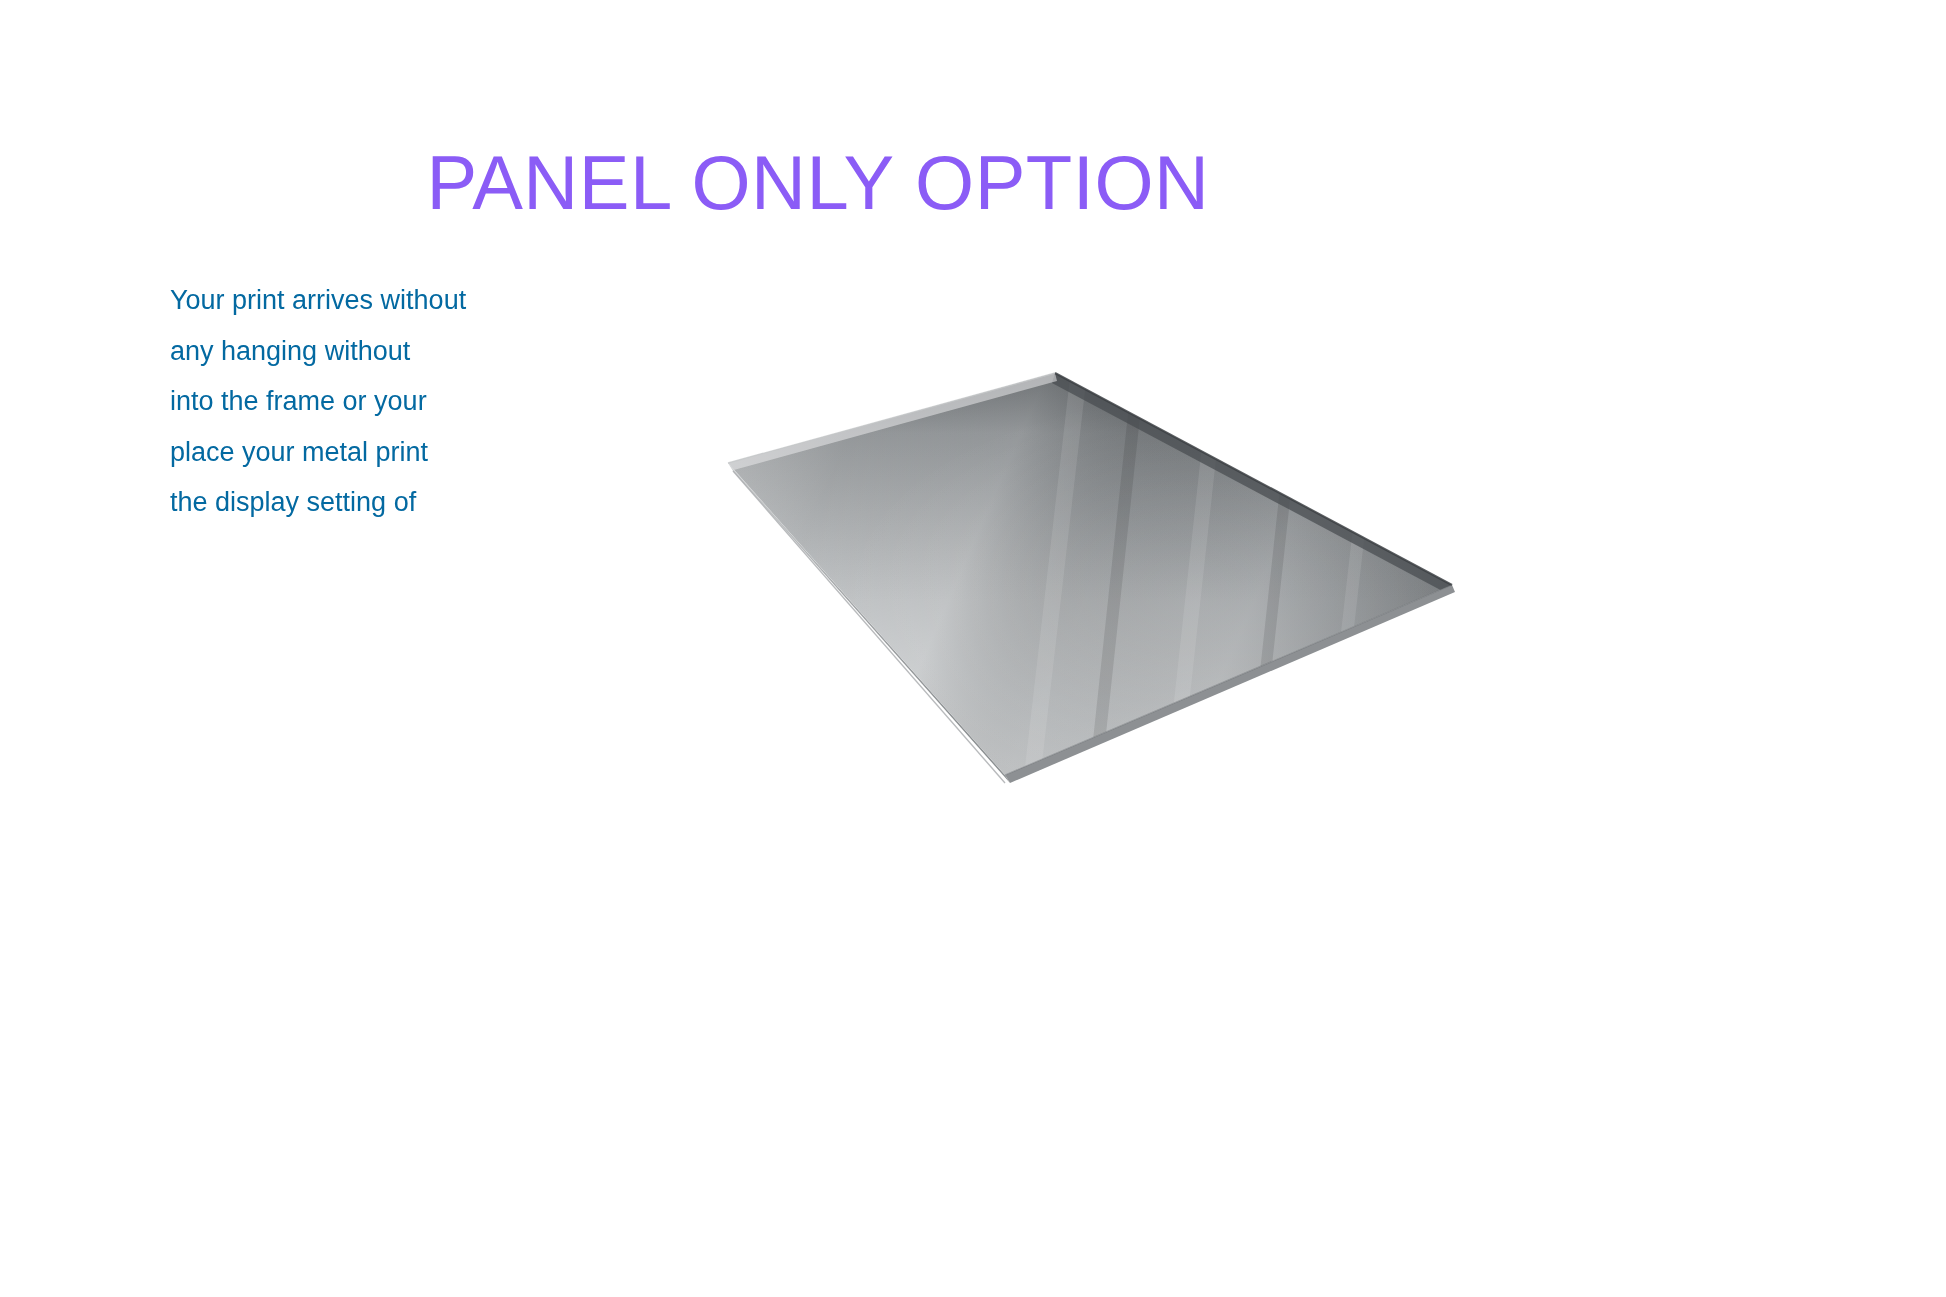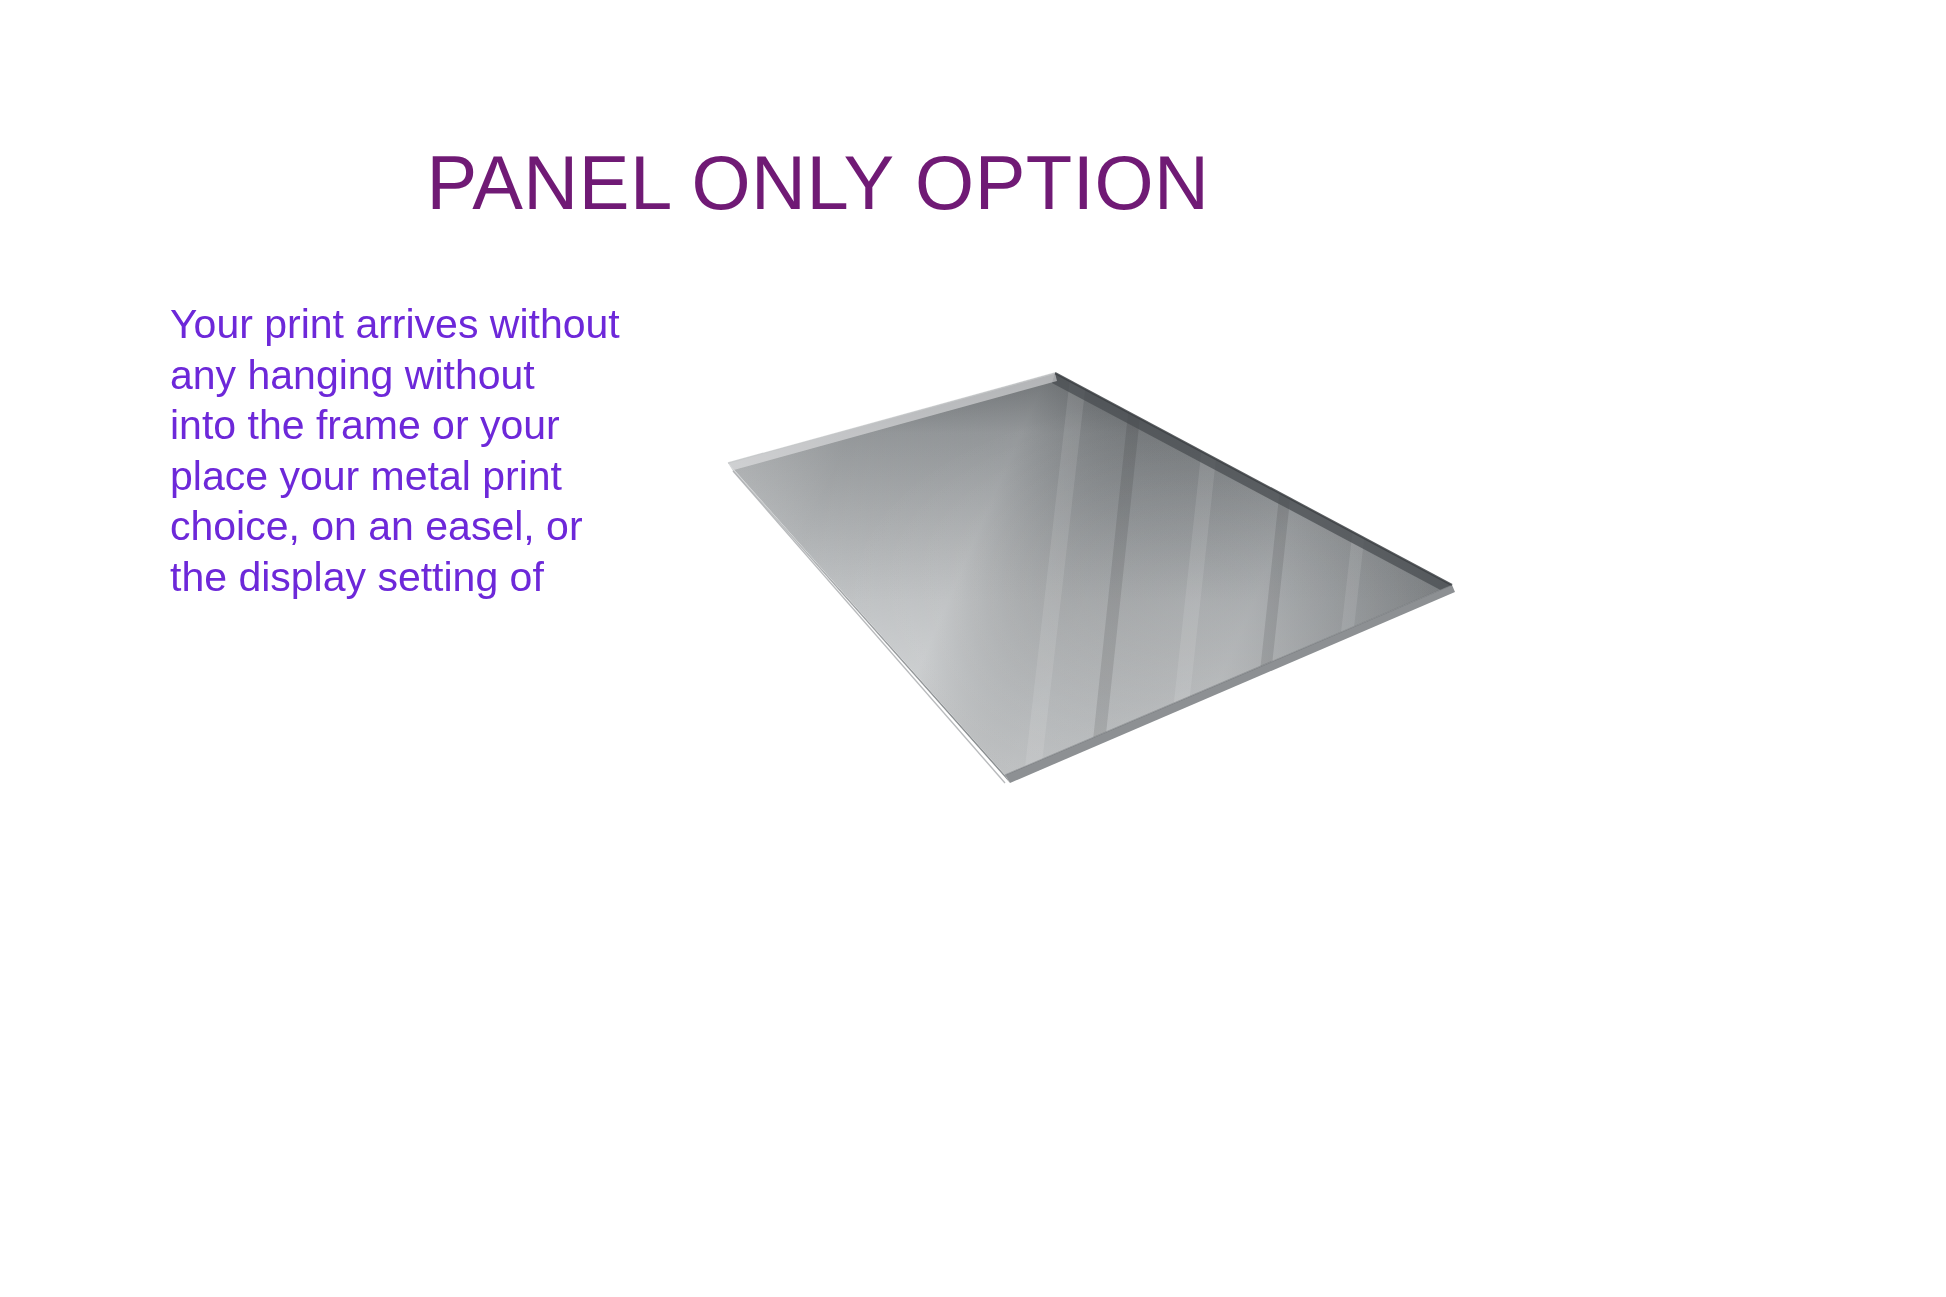--- a/index.html
+++ b/index.html
@@ -22,36 +22,35 @@
   
   #slide-title {
     position: absolute;
     left: 0;
     top: 88px;
     width: 1636px;
     text-align: center;
     font-size: 76px;
     line-height: 88px;
     font-weight: 400;
-    color: #701a75;
+    color: #8b5cf6;
     letter-spacing: 0.5px;
     white-space: nowrap;
   }
 
   
   #body-text {
     position: absolute;
     left: 170px;
     top: 275px;
     width: 470px;
-    font-size: 41px;
+    font-size: 27px;
     line-height: 50.5px;
     font-weight: 400;
-    color: #6d28d9;
-    margin-top: 24px;
+    color: #0369a1;
   }
   #body-text .line {
     display: block;
     white-space: nowrap;
   }
 
   
   #panel-figure {
     position: absolute;
     left: 700px;
@@ -71,21 +70,20 @@
 
 <div id="slide">
 
   <h1 id="slide-title">PANEL ONLY OPTION</h1>
 
   <div id="body-text">
     <span class="line">Your print arrives without</span>
     <span class="line">any hanging without</span>
     <span class="line">into the frame or your</span>
     <span class="line">place your metal print</span>
-    <span class="line">choice, on an easel, or</span>
     <span class="line">the display setting of</span>
   </div>
 
   <div id="panel-figure">
     <svg viewBox="0 0 800 460" preserveAspectRatio="none">
       <defs>
 
         <linearGradient id="surfaceGrad" x1="0.05" y1="1" x2="0.92" y2="0.02">
           <stop offset="0.00" stop-color="#d9dbdc"></stop>
           <stop offset="0.12" stop-color="#cfd1d2"></stop>

